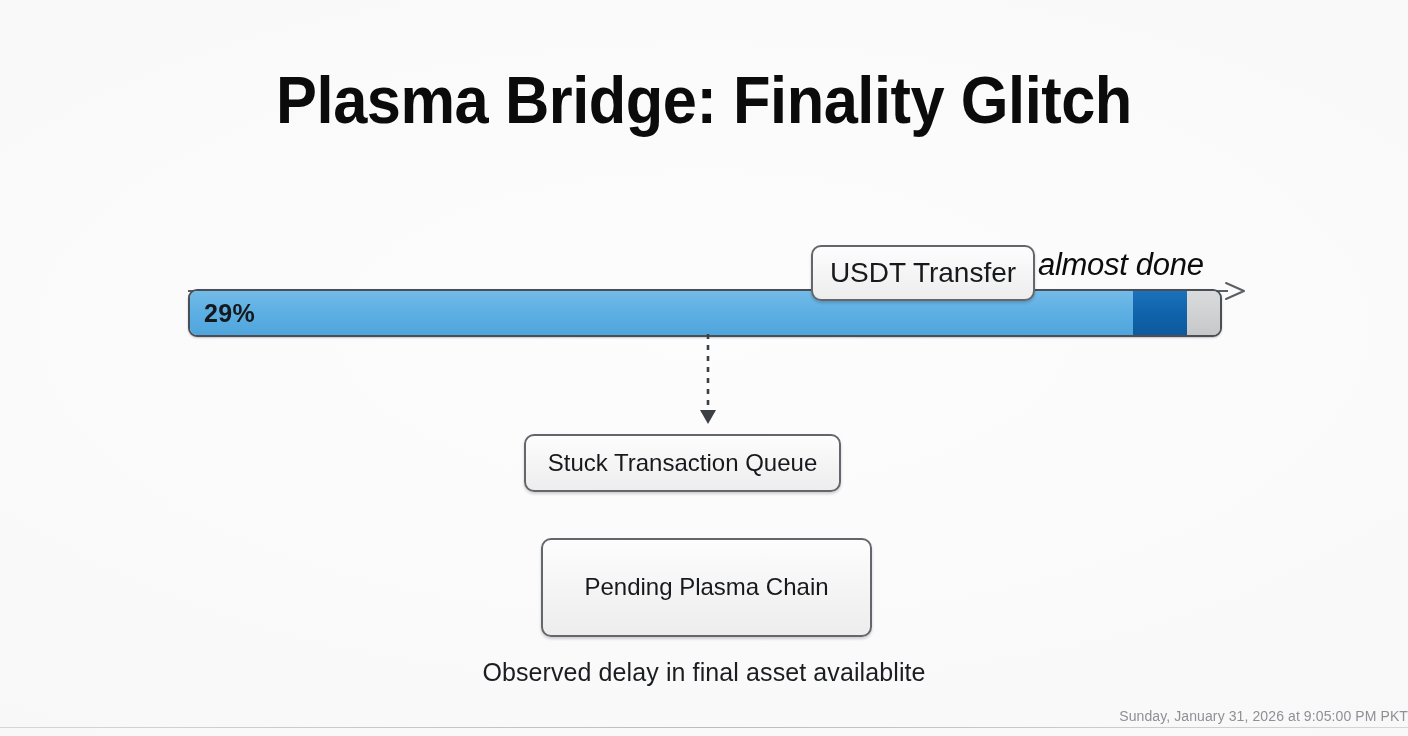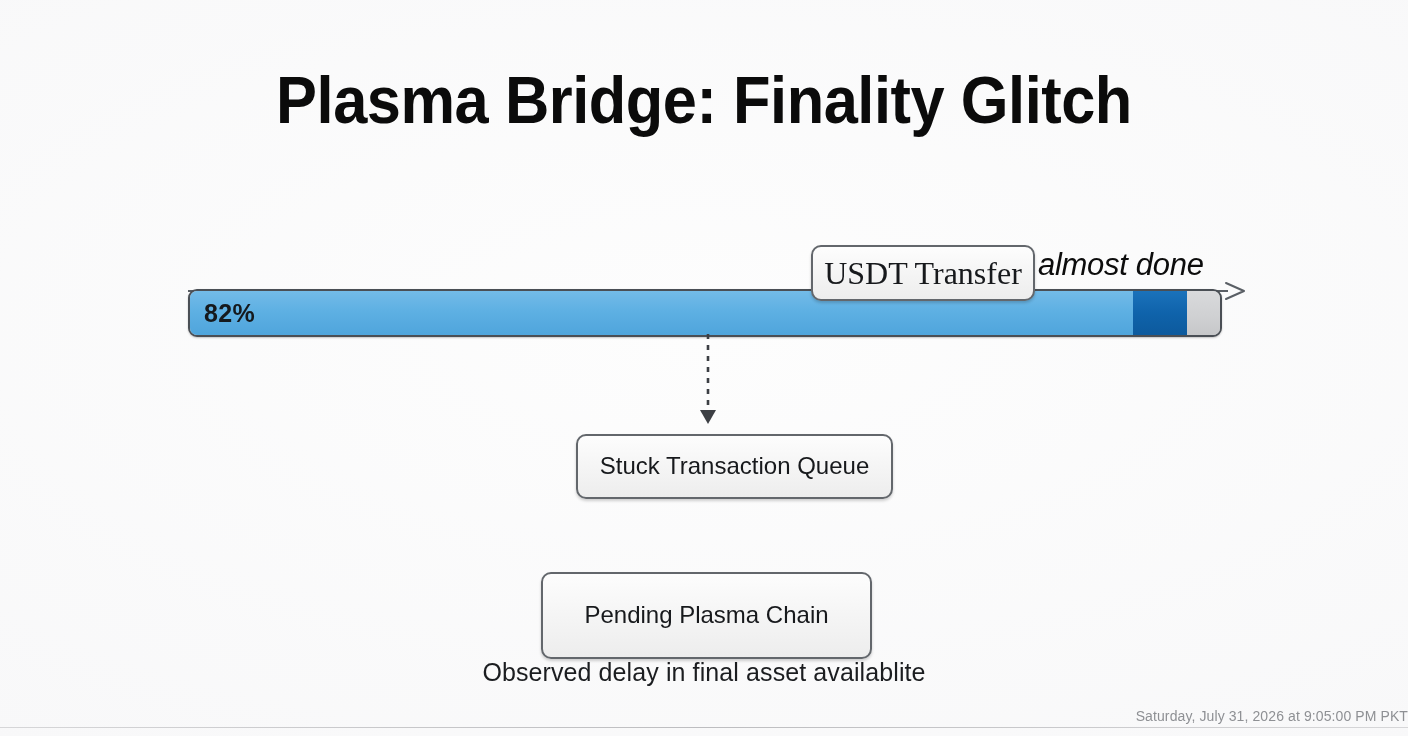--- a/index.html
+++ b/index.html
@@ -118,39 +118,37 @@
     align-items: center;
     justify-content: center;
     text-align: center;
     line-height: 1.28;
   }
   .node-usdt {
     left: 811px;
     top: 245px;
     width: 224px;
     height: 56px;
-    font-size: 32px;
-    font-family: Liberation Serif, serif;
+    font-size: 28px;
   }
   .node-stuck {
-    left: 576px;
+    left: 524px;
     top: 434px;
     width: 317px;
-    height: 65px;
+    height: 58px;
     font-size: 24px;
     justify-content: center;
   }
   .node-pending {
     left: 541px;
     top: 538px;
     width: 331px;
-    height: 87px;
+    height: 99px;
     font-size: 24px;
     padding: 4px 12px;
-    margin-top: 34px;
   }
   .node-pending span { display: block; }
 
   
   .almost-done {
     position: absolute;
     left: 1038px;
     top: 247px;
     font-size: 31px;
     font-weight: normal;
@@ -215,21 +213,21 @@
     <line x1="0" y1="19" x2="1040" y2="19" stroke="#5a5f65" stroke-width="2"></line>
     <path d="M1038 11 L1056 19 L1038 27" fill="none" stroke="#5a5f65" stroke-width="2" stroke-linecap="round" stroke-linejoin="round"></path>
   </svg>
 
   <div class="bar-wrap">
     <div class="bar-track">
       <div class="bar-fill" style="left: 0%; width: 91.6%; right: auto;"></div>
       <div class="bar-fill-dark" style="left: 91.6%; width: 5.2%; right: auto;"></div>
       <div class="bar-remainder" style="left: 96.8%; width: 3.2%; right: auto;"></div>
     </div>
-    <div class="bar-pct">82%</div>
+    <div class="bar-pct">29%</div>
   </div>
 
   <div class="node node-usdt">
     <span>USDT Transfer</span>
   </div>
 
   <div class="almost-done">almost done</div>
 
   <svg class="connector" viewBox="0 0 44 94" width="44" height="94">
     <line x1="22" y1="0" x2="22" y2="76" stroke="#3c3f44" stroke-width="2.6" stroke-dasharray="5 6" stroke-linecap="butt"></line>
@@ -242,15 +240,15 @@
 
   <div class="node node-pending">
     <div>
       <span>Pending Plasma Chain</span>
     </div>
   </div>
 
   <div class="caption">Observed delay in final asset availablite</div>
 
   <div class="footer-rule"></div>
-  <div class="timestamp">Saturday, July 31, 2026 at 9:05:00 PM PKT</div>
+  <div class="timestamp">Sunday, January 31, 2026 at 9:05:00 PM PKT</div>
 
 </div>
 
 </body></html>

